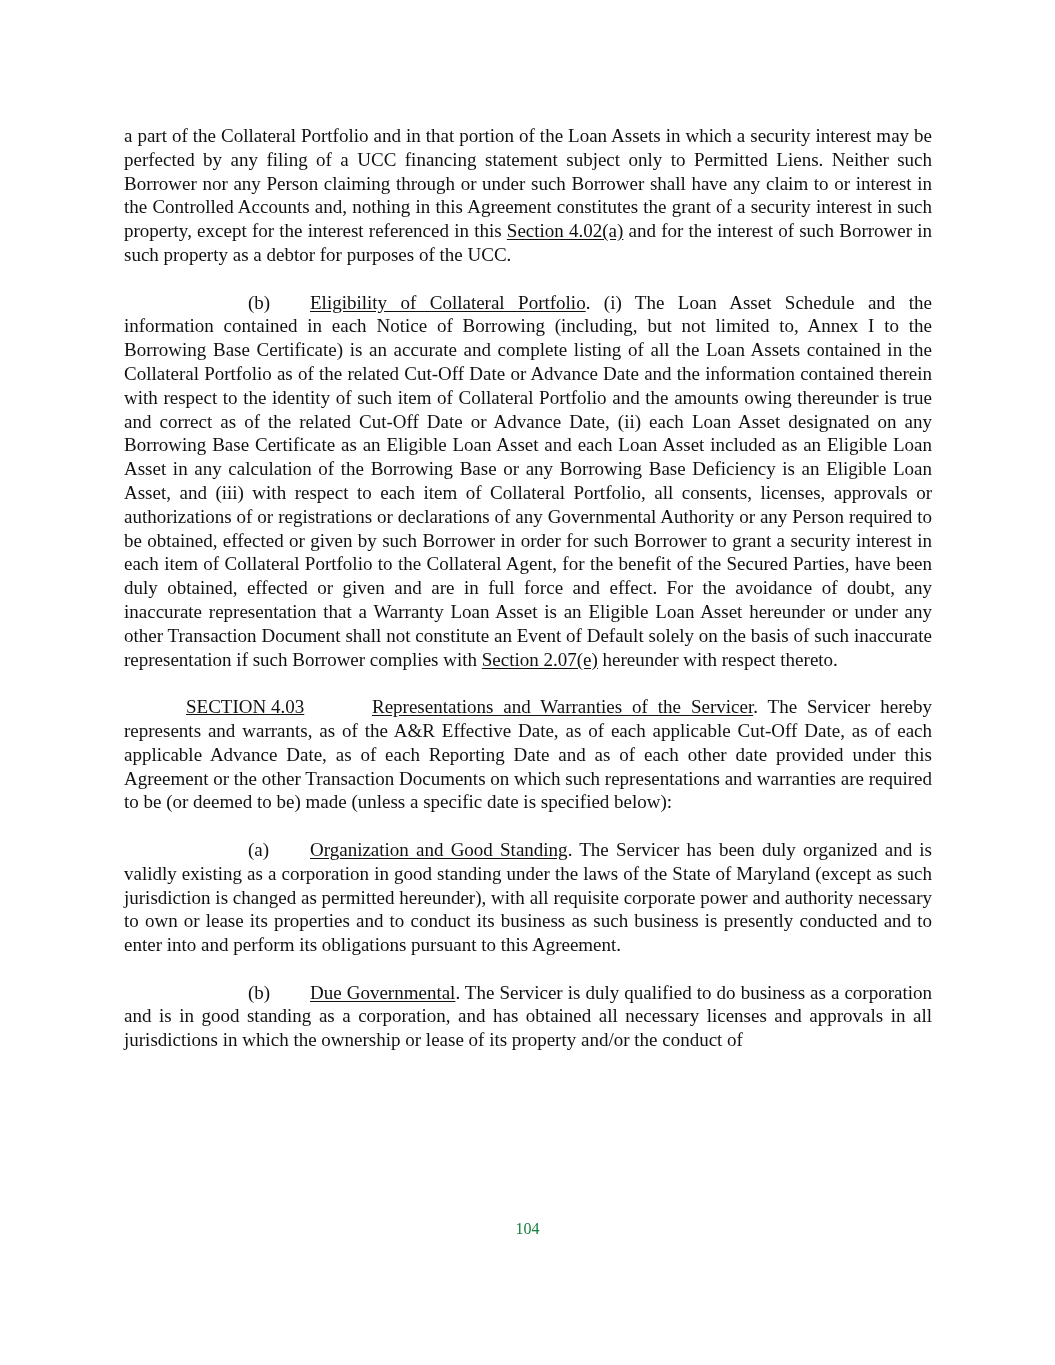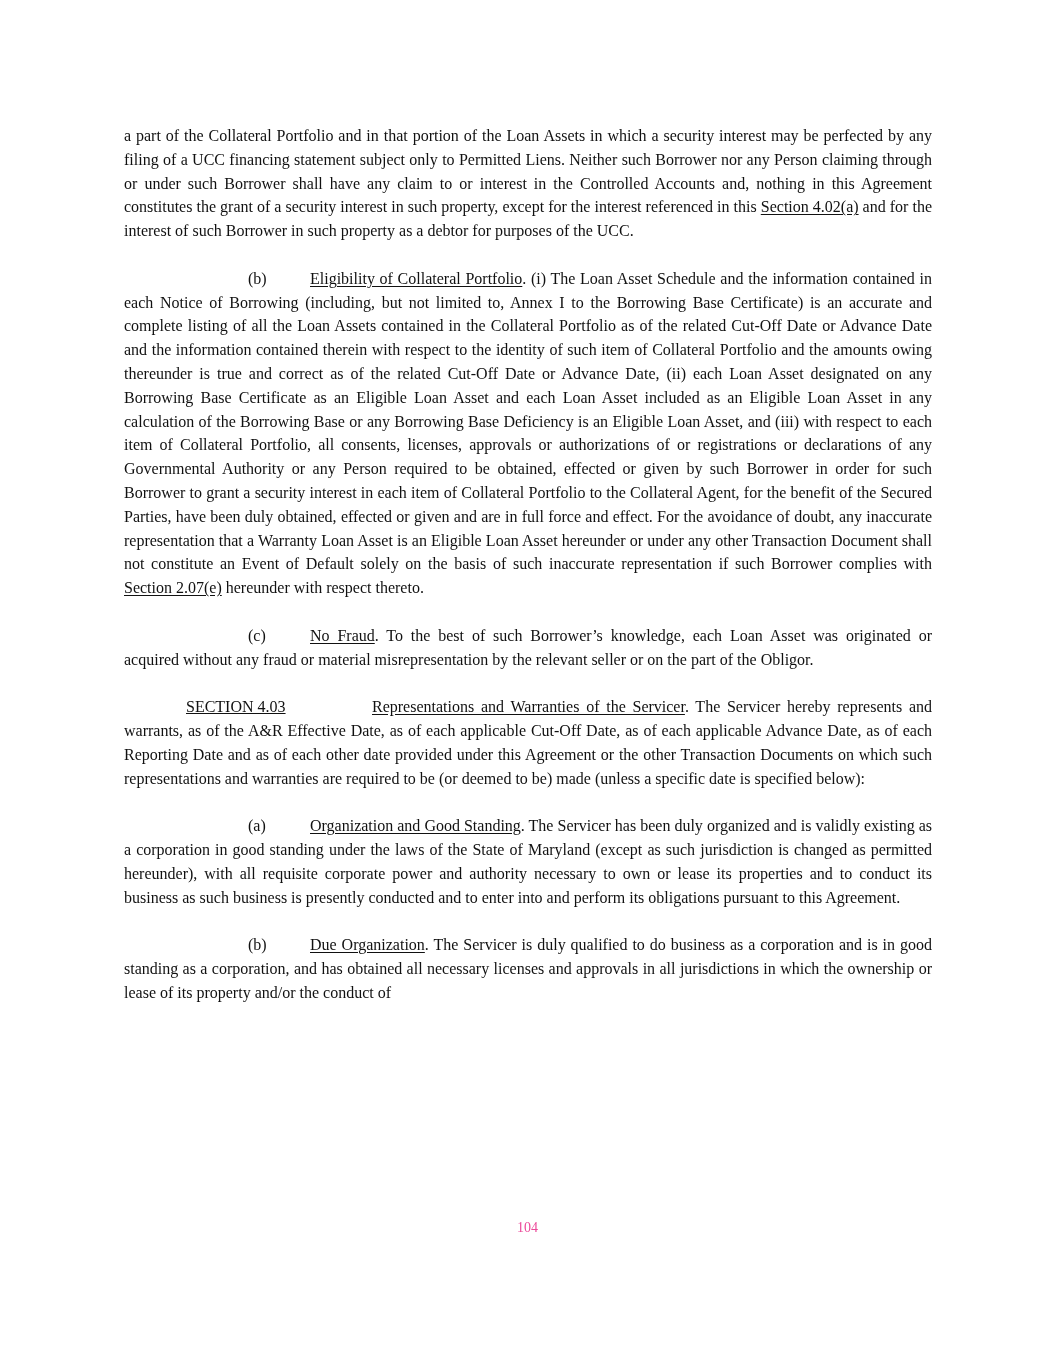--- a/index.html
+++ b/index.html
@@ -3,57 +3,56 @@
 <meta charset="utf-8">
 <style>
   html, body { margin: 0; padding: 0; background: #ffffff; }
   body { width: 1055px; height: 1365px; position: relative; overflow: hidden; }
   .page {
     position: absolute;
     left: 124px;
     top: 124px;
     width: 808px;
     font-family: "Liberation Serif", "DejaVu Serif", serif;
-    font-size: 16px;
+    font-size: 19px;
     line-height: 23.8px;
     color: #111111;
   }
   .para {
     margin: 0 0 23.8px 0;
     text-align: justify;
     text-justify: inter-word;
   }
   .indent-sub { text-indent: 124px; font-family: Liberation Serif, serif; }
   .indent-sec { text-indent: 62px; }
   .label { display: inline-block; text-indent: 0; }
   .sub-label { width: 62px; }
   .sec-label { width: 186px; text-decoration: underline; }
   .u { text-decoration: underline; text-underline-offset: 2px; }
   .page-number {
     position: absolute;
     left: 0; right: 0;
     top: 1220px;
     text-align: center;
     font-family: "Liberation Serif", "DejaVu Serif", serif;
-    font-size: 14px;
-    color: #ec4899;
+    font-size: 16px;
+    color: #15803d;
   }
 </style>
 </head>
 <body>
 
 <div class="page">
 
   <p class="para"><span>a part of the Collateral Portfolio and in that portion of the Loan Assets in which a security interest may be perfected by any filing of a UCC financing statement subject only to Permitted Liens. Neither such Borrower nor any Person claiming through or under such Borrower shall have any claim to or interest in the Controlled Accounts and, nothing in this Agreement constitutes the grant of a security interest in such property, except for the interest referenced in this </span><span class="u">Section 4.02(a)</span><span> and for the interest of such Borrower in such property as a debtor for purposes of the UCC.</span></p>
 
   <p class="para indent-sub"><span class="label sub-label">(b)</span><span class="u">Eligibility of Collateral Portfolio</span><span>.  (i) The Loan Asset Schedule and the information contained in each Notice of Borrowing (including, but not limited to, Annex I to the Borrowing Base Certificate) is an accurate and complete listing of all the Loan Assets contained in the Collateral Portfolio as of the related Cut-Off Date or Advance Date and the information contained therein with respect to the identity of such item of Collateral Portfolio and the amounts owing thereunder is true and correct as of the related Cut-Off Date or Advance Date, (ii) each Loan Asset designated on any Borrowing Base Certificate as an Eligible Loan Asset and each Loan Asset included as an Eligible Loan Asset in any calculation of the Borrowing Base or any Borrowing Base Deficiency is an Eligible Loan Asset, and (iii) with respect to each item of Collateral Portfolio, all consents, licenses, approvals or authorizations of or registrations or declarations of any Governmental Authority or any Person required to be obtained, effected or given by such Borrower in order for such Borrower to grant a security interest in each item of Collateral Portfolio to the Collateral Agent, for the benefit of the Secured Parties, have been duly obtained, effected or given and are in full force and effect.  For the avoidance of doubt, any inaccurate representation that a Warranty Loan Asset is an Eligible Loan Asset hereunder or under any other Transaction Document shall not constitute an Event of Default solely on the basis of such inaccurate representation if such Borrower complies with </span><span class="u">Section 2.07(e)</span><span> hereunder with respect thereto.</span></p>
 
-  <p class="para indent-sub"><span class="label sub-label">(c)</span><span class="u">No Fraud</span><span>.  To the best of such Borrower’s knowledge, each Loan Asset was originated or acquired without any fraud or material misrepresentation by the relevant seller or on the part of the Obligor.</span></p>
 
   <p class="para indent-sec"><span class="label sec-label">SECTION 4.03</span><span class="u">Representations and Warranties of the Servicer</span><span>.  The Servicer hereby represents and warrants, as of the A&amp;R Effective Date, as of each applicable Cut-Off Date, as of each applicable Advance Date, as of each Reporting Date and as of each other date provided under this Agreement or the other Transaction Documents on which such representations and warranties are required to be (or deemed to be) made (unless a specific date is specified below):</span></p>
 
   <p class="para indent-sub"><span class="label sub-label">(a)</span><span class="u">Organization and Good Standing</span><span>.  The Servicer has been duly organized and is validly existing as a corporation in good standing under the laws of the State of Maryland (except as such jurisdiction is changed as permitted hereunder), with all requisite corporate power and authority necessary to own or lease its properties and to conduct its business as such business is presently conducted and to enter into and perform its obligations pursuant to this Agreement.</span></p>
 
-  <p class="para indent-sub"><span class="label sub-label">(b)</span><span class="u">Due Organization</span><span>.  The Servicer is duly qualified to do business as a corporation and is in good standing as a corporation, and has obtained all necessary licenses and approvals in all jurisdictions in which the ownership or lease of its property and/or the conduct of</span></p>
+  <p class="para indent-sub"><span class="label sub-label">(b)</span><span class="u">Due Governmental</span><span>.  The Servicer is duly qualified to do business as a corporation and is in good standing as a corporation, and has obtained all necessary licenses and approvals in all jurisdictions in which the ownership or lease of its property and/or the conduct of</span></p>
 
 </div>
 
 <div class="page-number">104</div>
 
 </body></html>

